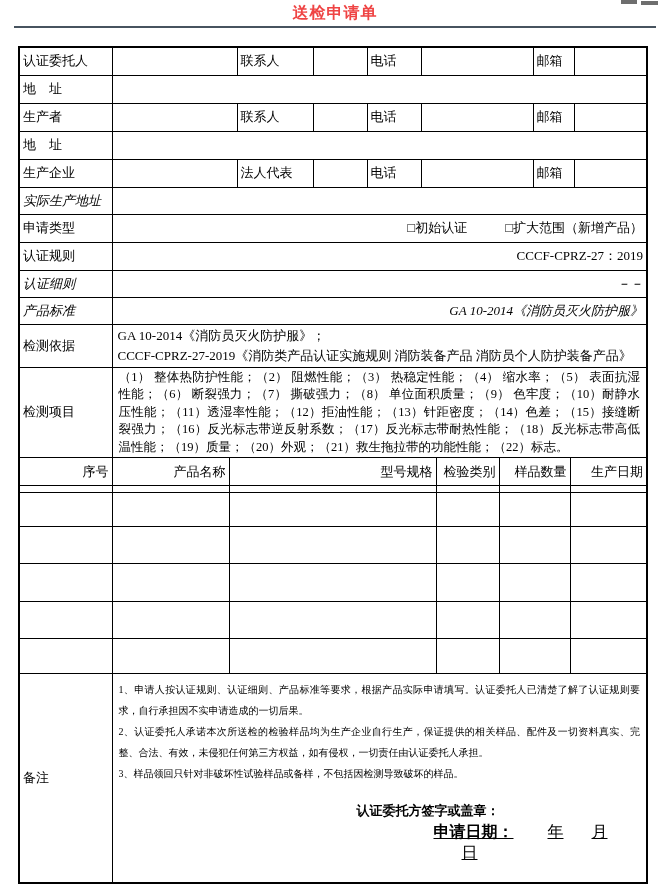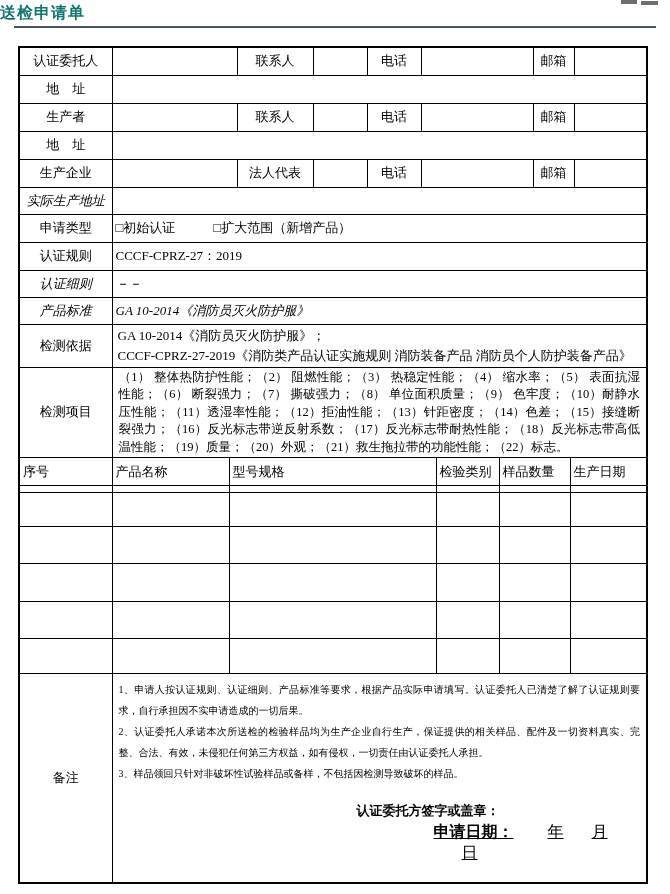--- a/index.html
+++ b/index.html
@@ -6,25 +6,25 @@
   body{
     width:670px;height:894px;background:#ffffff;position:relative;
     font-family:"Liberation Serif","DejaVu Serif",serif;
     color:#000;
     -webkit-font-smoothing:none;
   }
   *{box-sizing:border-box;}
 
   .page-title{
     margin:3px 0 0 0;
-    text-align:left;
+    text-align:center;
     font-size:16px;
     line-height:20px;
     font-weight:bold;
-    color:#0f766e;
+    color:#ef4444;
     letter-spacing:1px;
   }
   .title-rule{
     height:0;
     border-top:2px solid #47535f;
     margin:3px 14px 0 14px;
   }
   .corner-fragment{
     position:absolute;top:0;right:12px;height:5px;
     display:flex;gap:4px;align-items:flex-start;
@@ -42,22 +42,22 @@
     padding:0 3px;
     overflow:hidden;
     vertical-align:middle;
   }
   
   .tbl-a tr td:first-child, .tbl-b tr td:first-child, .tbl-c tr td:first-child{border-left-width:2px;}
   .tbl-a tr td:last-child, .tbl-b tr td:last-child, .tbl-c tr td:last-child{border-right-width:2px;}
   .tbl-a tr:first-child td{border-top-width:2px;}
   .tbl-c tr:last-child td{border-bottom-width:2px;}
 
-  .lbl{text-align:center;margin-left:10px;}
-  .ctr{text-align:left;}
+  .lbl{margin-left:10px;}
+  .ctr{text-align:right;}
   .r28{height:28px;} .r27{height:27px;font-style:italic;} .r43{height:43px;padding-left:20px;} .r88{height:88px;}
   .r7{height:7px;} .r34{height:34px;} .r37{height:37px;} .r38{height:38px;} .r35{height:35px;}
   .r209{height:209px;}
 
   .basis-line{line-height:20px;text-align:left;padding-left:2px;}
   .items-text{
     line-height:17.5px;font-size:12.5px;text-align:justify;
     padding:1px 3px;
   }
   .opt-gap{margin-right:38px;}

